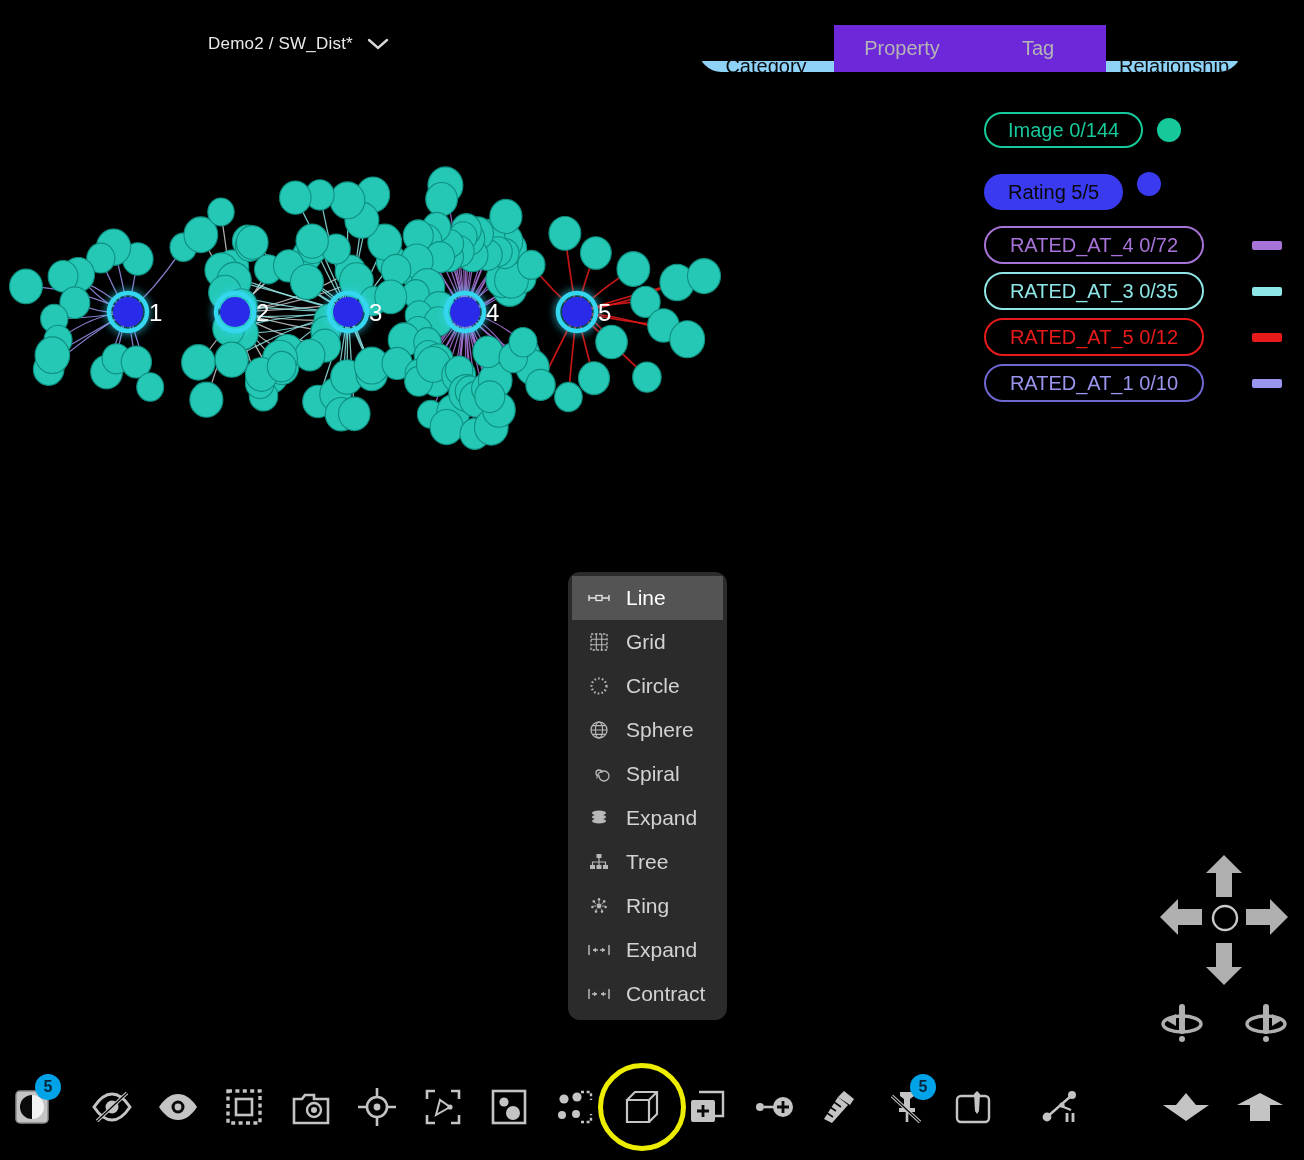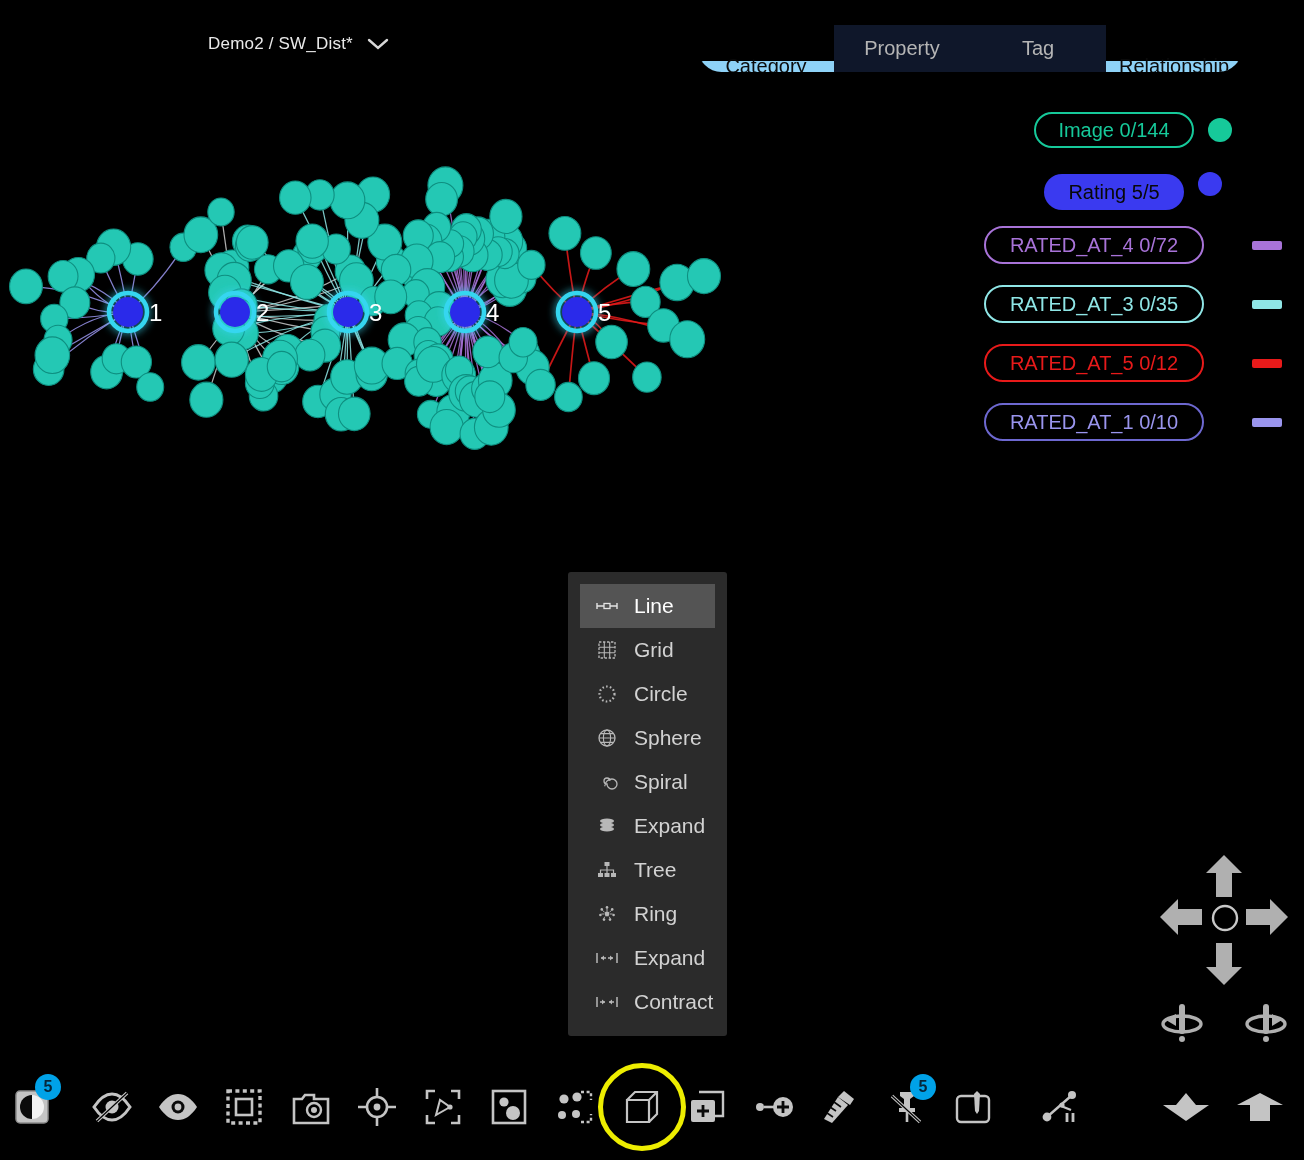--- a/index.html
+++ b/index.html
@@ -22,54 +22,54 @@
   }
   .title-chevron { display:block; }
 
   .tabs {
     position: absolute; left: 698px; top: 25px;
     display: flex; width: 544px; height: 47px;
     border-radius: 24px; overflow: hidden;
   }
   .tab {
     flex: 1; display: flex; align-items: center; justify-content: center;
-    font-size: 20px; background: #0f172a; color: #b5b5b5; cursor: pointer;
+    font-size: 20px; background: #6d28d9; color: #b5b5b5; cursor: pointer;
   }
   .tab.active { background: #8ed2f7; color: #0b0b0b; margin-top: 36px; }
   .tab:first-child { border-radius: 24px 0 0 24px; }
   .tab:last-child  { border-radius: 0 24px 24px 0; }
 
   
   .legend { position: absolute; right: 22px; top: 112px; }
   .legend-row {
-    display: flex; align-items: center; justify-content: center;
+    display: flex; align-items: center; justify-content: flex-start;
     gap: 14px; margin-bottom: 10px;
   }
   .pill {
     display: flex; align-items: center; justify-content: center;
     height: 36px; padding: 0 22px; border-radius: 19px;
     border: 2px solid transparent; font-size: 20px; white-space: nowrap;
     cursor: pointer;
   }
   .pill.filled { border-color: transparent; margin-top: 16px; }
   .swatch-dot { width: 24px; height: 24px; border-radius: 50%; }
   .swatch-bar { width: 30px; height: 9px; border-radius: 2px; }
 
   .legend-rel { margin-top: 16px; }
-  .legend-rel .legend-row { margin-bottom: 21px; gap: 48px; }
+  .legend-rel .legend-row { margin-bottom: 8px; gap: 48px; }
   .legend-rel .pill { width: 220px; height: 38px; font-size: 20px; }
 
   
   #graph { position: absolute; left: 0; top: 90px; width: 1010px; height: 500px; }
 
   
   .menu {
     position: absolute; left: 568px; top: 572px;
     width: 159px; background: #2b2b2b;
-    border-radius: 3px; padding: 12px; overflow: hidden;
+    border-radius: 12px; padding: 4px; overflow: hidden;
     box-shadow: 0 3px 12px rgba(0,0,0,.7);
   }
   .menu-item {
     display: flex; align-items: center; height: 44px;
     padding-left: 16px; gap: 16px; cursor: pointer;
     color: #d2d2d2; font-size: 21px;
   }
   .menu-item.selected { background: #545454; color: #fff; }
   .menu-icon { width: 22px; height: 22px; display: flex; align-items: center; justify-content: center; flex: 0 0 22px; }
 

